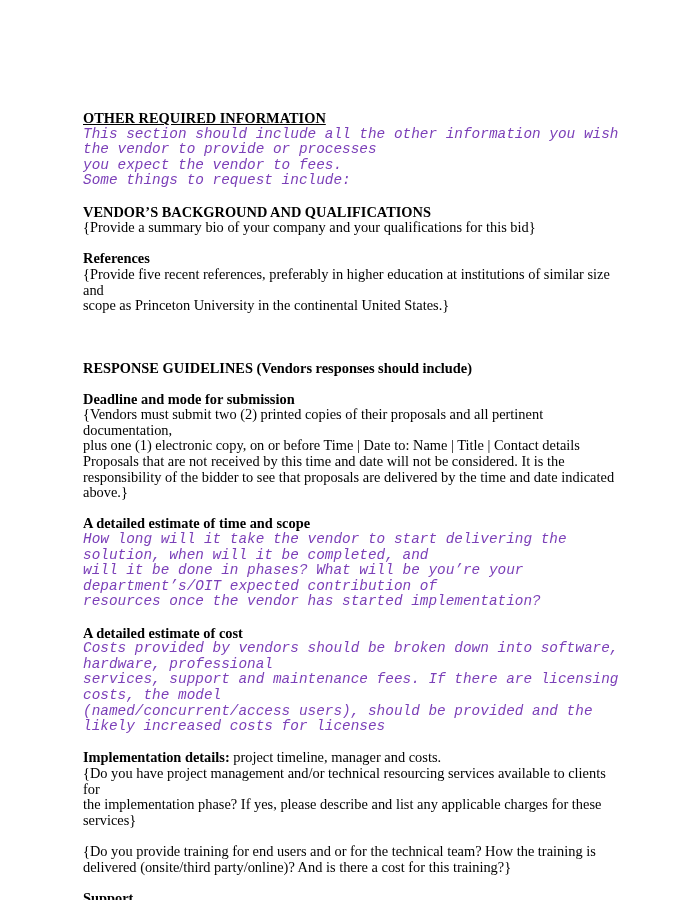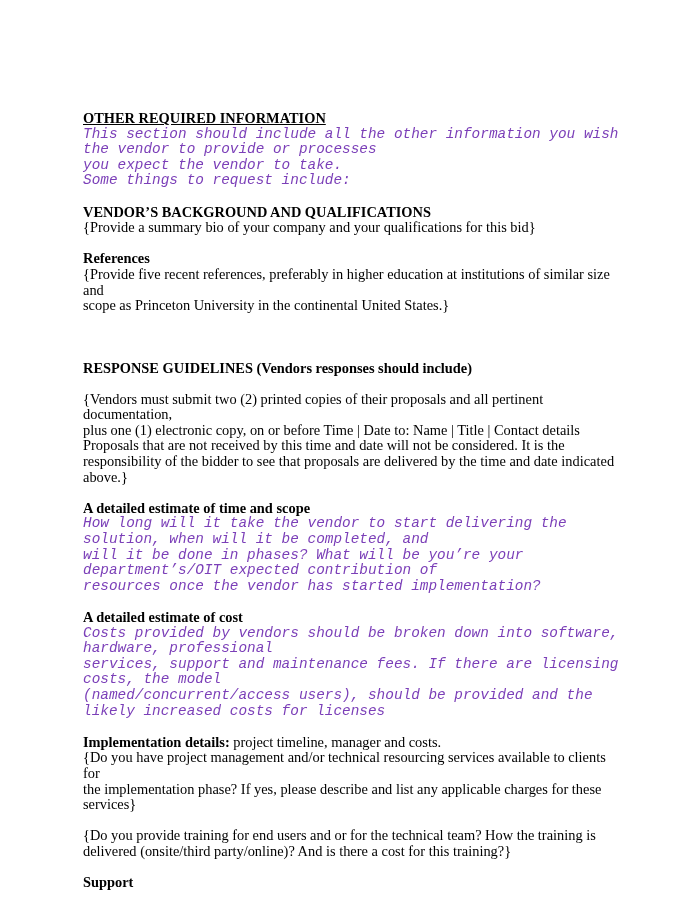--- a/index.html
+++ b/index.html
@@ -15,36 +15,37 @@
   .gap1 { height: 15.6px; }
   .gap3 { height: 46.8px; }
 </style>
 </head>
 <body>
 
 <div class="page">
 
   <p class="h-under">OTHER REQUIRED INFORMATION</p>
   <p class="purple">This section should include all the other information you wish the vendor to provide or processes</p>
-  <p class="purple">you expect the vendor to take.</p>
+  <p class="purple">you expect the vendor to fees.</p>
   <p class="purple">Some things to request include:</p>
   <div class="gap1"></div>
 
   <p class="h">VENDOR’S BACKGROUND AND QUALIFICATIONS</p>
   <p>{Provide a summary bio of your company and your qualifications for this bid}</p>
   <div class="gap1"></div>
 
   <p class="h">References</p>
   <p>{Provide five recent references, preferably in higher education at institutions of similar size and</p>
   <p>scope as Princeton University in the continental United States.}</p>
   <div class="gap3"></div>
 
   <p class="h">RESPONSE GUIDELINES (Vendors responses should include)</p>
   <div class="gap1"></div>
 
+  <p class="h">Deadline and mode for submission</p>
   <p>{Vendors must submit two (2) printed copies of their proposals and all pertinent documentation,</p>
   <p>plus one (1) electronic copy, on or before Time | Date to: Name | Title | Contact details</p>
   <p>Proposals that are not received by this time and date will not be considered. It is the</p>
   <p>responsibility of the bidder to see that proposals are delivered by the time and date indicated</p>
   <p>above.}</p>
   <div class="gap1"></div>
 
   <p class="h">A detailed estimate of time and scope</p>
   <p class="purple">How long will it take the vendor to start delivering the solution, when will it be completed, and</p>
   <p class="purple">will it be done in phases? What will be you’re your department’s/OIT expected contribution of</p>

